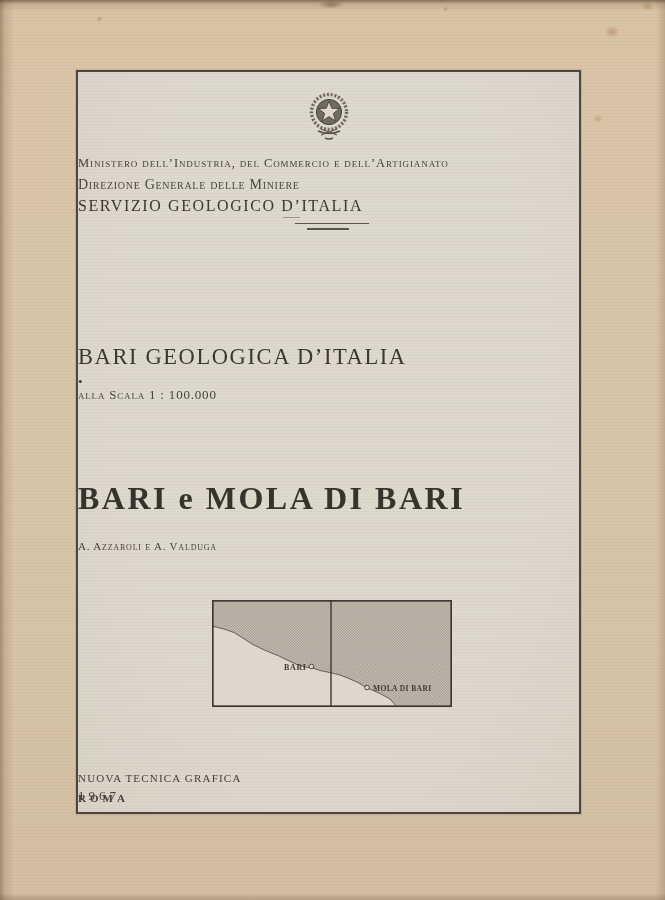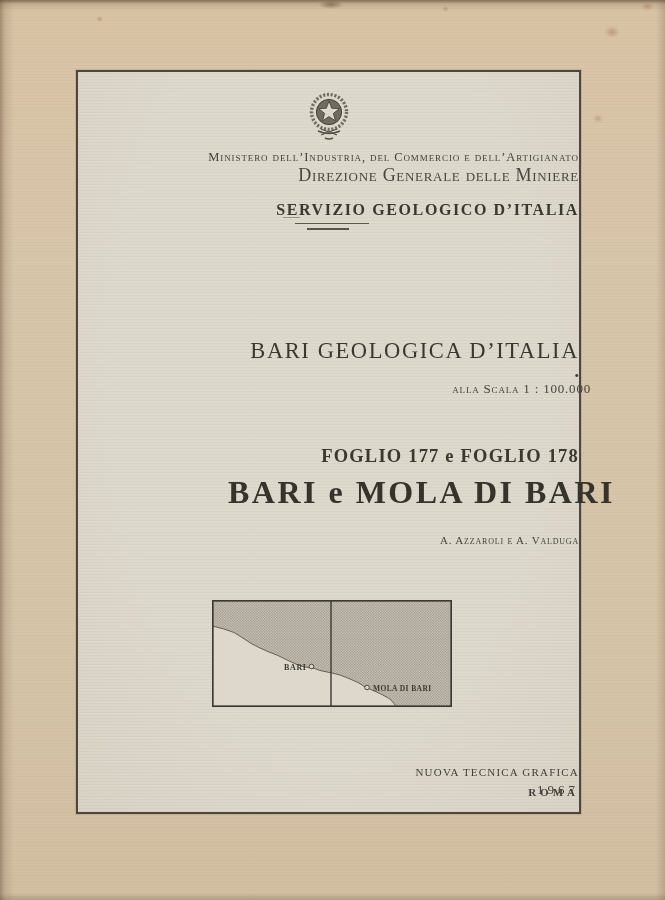--- a/index.html
+++ b/index.html
@@ -21,39 +21,39 @@
   .spot{position:absolute;border-radius:50%;pointer-events:none;}
 
   .panel{
     position:absolute;left:76px;top:70px;width:501px;height:740px;
     border:2px solid #4b463e;
     background:
       repeating-linear-gradient(0deg, rgba(120,110,90,.05) 0 1px, rgba(0,0,0,0) 1px 3px),
       radial-gradient(ellipse at 50% 40%, #ded9cd 60%, #d8d3c5 100%);
     box-shadow:0 0 0 1px rgba(90,80,60,.15);
   }
-  .abs{position:absolute;left:0;width:100%;text-align:right;color:#3e3a34;}
+  .abs{position:absolute;left:0;width:100%;text-align:left;color:#3e3a34;margin-top:6px;}
 
   .ministry{top:78px;font-size:12.5px;letter-spacing:.9px;font-variant:small-caps;color:#433f38;}
-  .direction{top:93px;font-size:18px;letter-spacing:.7px;font-variant:small-caps;color:#4a463f;}
-  .service{top:129px;font-size:16px;font-weight:bold;letter-spacing:1.6px;color:#3b3731;}
+  .direction{top:99px;font-size:14px;letter-spacing:.7px;font-variant:small-caps;color:#4a463f;}
+  .service{top:119px;font-size:16px;font-weight:normal;letter-spacing:1.6px;color:#3b3731;}
 
   .rule-wrap{position:absolute;left:50%;top:143px;width:96px;transform:translateX(-50%);height:16px;}
   .rule-dash{position:absolute;left:2px;top:2px;width:17px;height:1px;background:#8a8376;opacity:.8;}
   .rule-long{position:absolute;left:14px;top:8px;width:74px;height:1px;background:#5b564c;}
   .rule-short{position:absolute;left:26px;top:13px;width:42px;height:2px;background:#57524a;}
 
   .series-title{top:210px;font-size:22px;letter-spacing:2.2px;color:#3b3731;}
   .connector{top:244px;font-size:15.5px;color:#433f38;}
   .map-title{top:266px;font-size:22.5px;letter-spacing:1.6px;color:#3b3731;}
   .mid-dot{top:296px;font-size:13px;color:#3b3731;}
-  .scale-note{top:309px;font-size:13px;letter-spacing:.8px;font-variant:small-caps;color:#47433c;padding-left:12px;}
+  .scale-note{top:309px;font-size:13px;letter-spacing:.8px;font-variant:small-caps;color:#47433c;}
 
   .sheets{top:374px;font-size:18.5px;font-weight:bold;letter-spacing:1.2px;color:#3b3731;}
-  .main-title{top:402px;font-size:32px;font-weight:bold;letter-spacing:2.5px;color:#36322c;padding-left:36px;}
+  .main-title{top:402px;font-size:32px;font-weight:bold;letter-spacing:2.5px;color:#36322c;}
   .authors{top:462px;font-size:11px;letter-spacing:.8px;font-variant:small-caps;color:#47433c;}
 
   .map-svg{position:absolute;left:134px;top:528px;}
 
   .city{top:714px;font-size:11px;letter-spacing:4px;font-variant:small-caps;color:#433f38;font-weight:bold;}
   .printer{top:694px;font-size:11px;letter-spacing:1.2px;font-variant:small-caps;color:#433f38;}
   .year{top:710px;font-size:13px;letter-spacing:4px;color:#433f38;}
 
   .ink-dot{position:absolute;background:#47423a;border-radius:50%;}
 </style>
@@ -91,21 +91,20 @@
     <div class="rule-wrap">
       <span class="rule-dash"></span>
       <span class="rule-long"></span>
       <span class="rule-short"></span>
     </div>
 
     <div class="abs map-title">BARI GEOLOGICA D’ITALIA</div>
     <div class="abs mid-dot">•</div>
     <div class="abs scale-note">alla Scala 1 : 100.000</div>
 
-    <div class="abs sheets">FOGLIO 177 e FOGLIO 178</div>
     <div class="abs main-title">BARI e MOLA DI BARI</div>
     <div class="abs authors">A. Azzaroli e A. Valduga</div>
 
     <svg class="map-svg" width="240" height="108" viewBox="0 0 240 108">
       <defs>
         <pattern id="seadots" width="2.6" height="2.6" patternUnits="userSpaceOnUse">
           <rect width="2.6" height="2.6" fill="#c9c4b6"></rect>
           <circle cx="0.8" cy="0.8" r="0.55" fill="#6b665b"></circle>
           <circle cx="2.1" cy="2.1" r="0.45" fill="#7b766a"></circle>
         </pattern>

